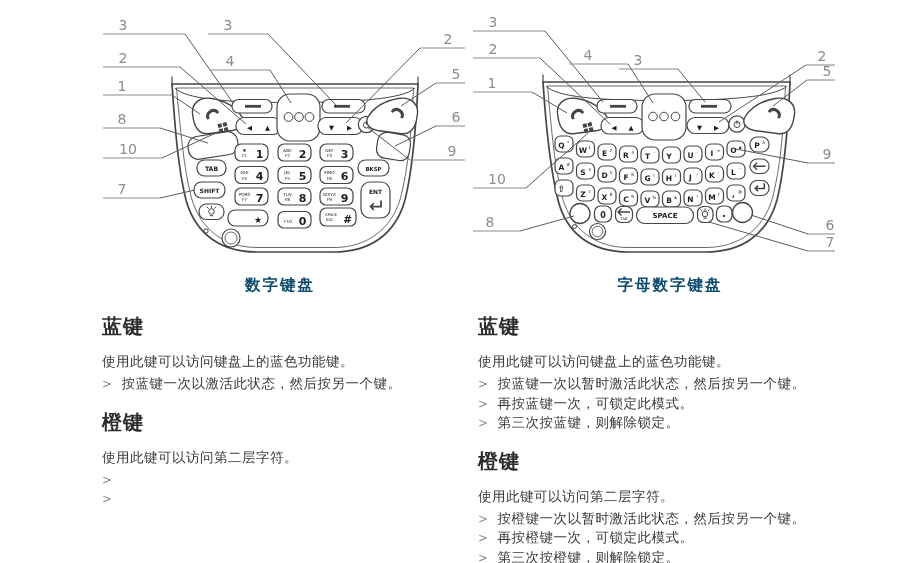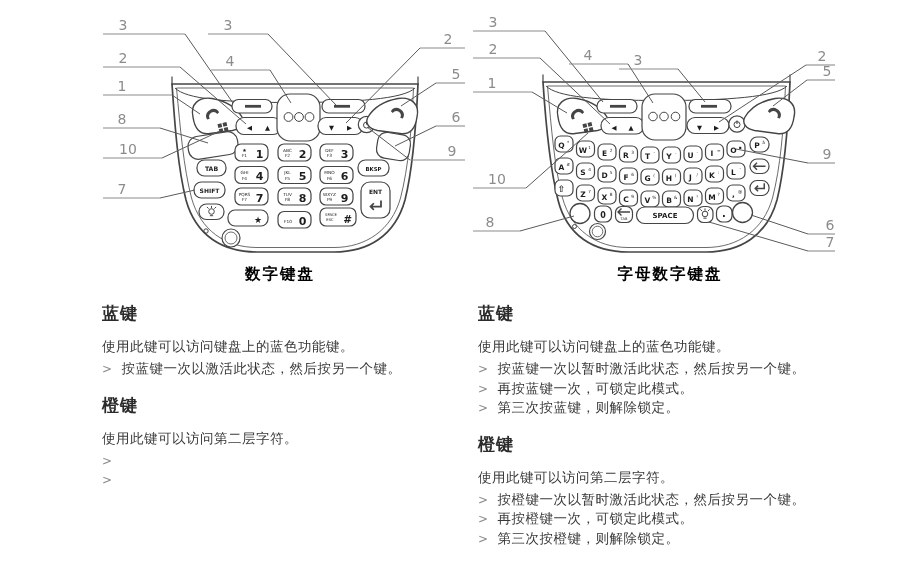--- a/index.html
+++ b/index.html
@@ -2,29 +2,29 @@
 <html><head>
 <meta charset="utf-8">
 <style>
   html,body{margin:0;padding:0;background:#fff;}
   .page{position:relative;width:900px;height:563px;background:#ffffff;overflow:hidden;
         font-family:"DejaVu Sans","Liberation Sans",sans-serif;}
   svg text{font-family:"DejaVu Sans","Liberation Sans",sans-serif;}
   .kp-svg{position:absolute;top:10px;}
   #kp-num{left:100px;width:370px;height:252px;}
   #kp-alpha{left:470px;width:390px;height:252px;}
-  .caption{position:absolute;top:264px;font-weight:bold;font-size:15.5px;color:#000000;
+  .caption{position:absolute;top:275px;font-weight:bold;font-size:15.5px;color:#0c4a6e;
            text-align:center;letter-spacing:2px;}
   #cap-num{left:95px;width:370px;}
   #cap-alpha{left:475px;width:390px;}
   .text-col{position:absolute;top:302px;}
   #col-left{left:102px;width:365px;}
   #col-right{left:478px;width:410px;}
   .section{margin-bottom:15px;}
-  .section h3{margin:0 0 2px 0;font-size:17px;color:#2b2b2b;letter-spacing:1px;}
+  .section h3{margin:11px 0 2px 0;font-size:20px;color:#2b2b2b;letter-spacing:1px;}
   .desc{margin:12px 0 5px 0;font-size:13.5px;color:#383838;line-height:18px;letter-spacing:0.5px;}
   .bullet{margin:0 0 1px 0;font-size:13.5px;color:#383838;line-height:17.5px;display:flex;letter-spacing:0.5px;}
   .gt{color:#8a8a8a;margin-right:9px;font-size:12px;flex:0 0 auto;padding-top:1px;}
 </style>
 </head>
 <body>
 
 <div class="page">
 
   <svg id="kp-num" class="kp-svg" viewBox="0 0 370 252">

